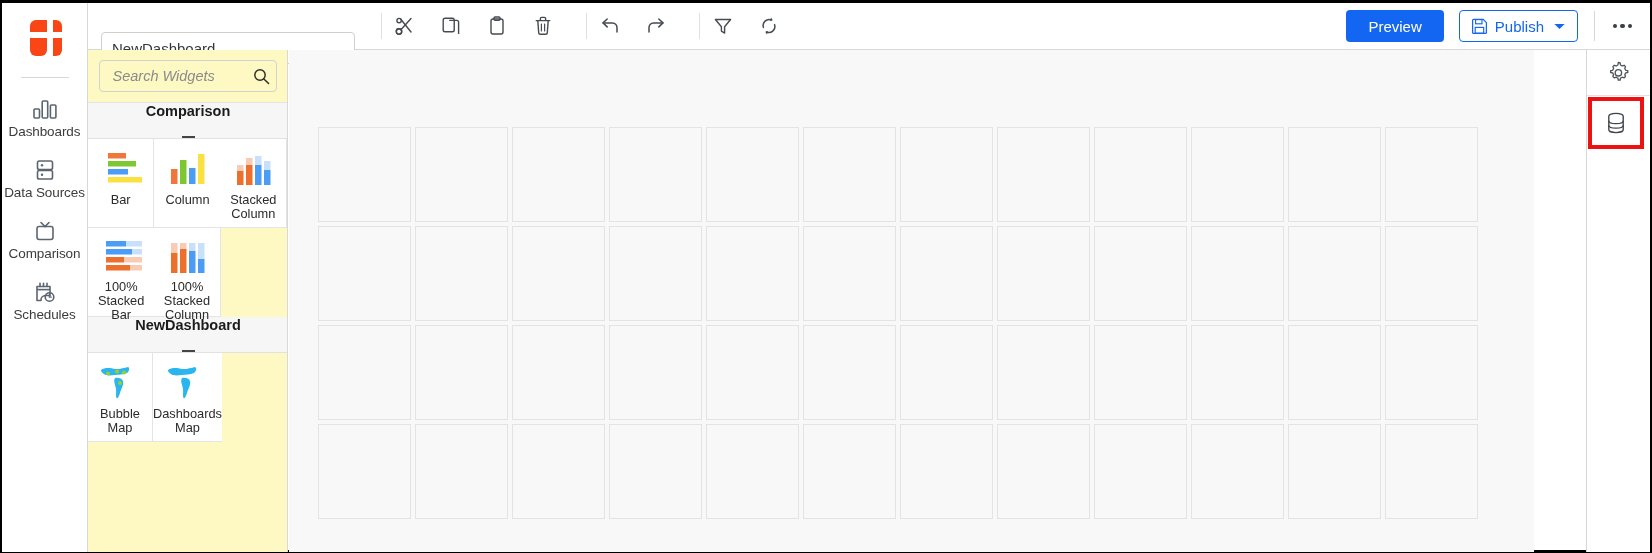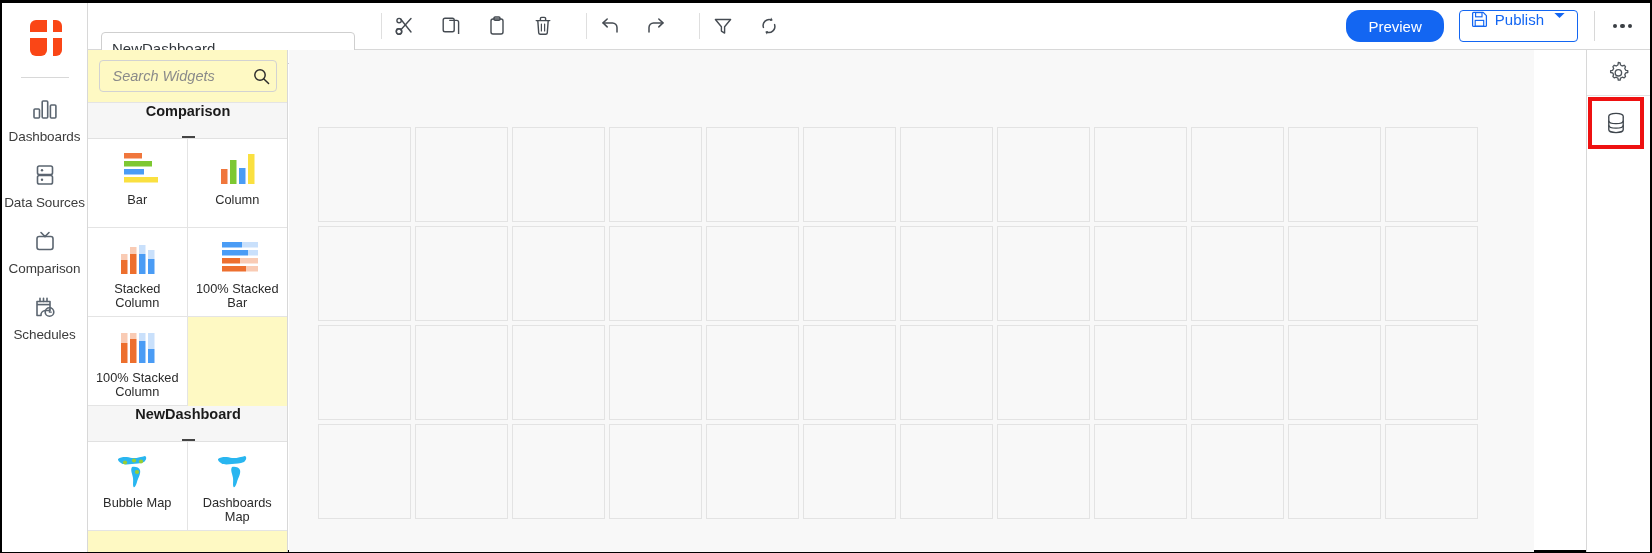--- a/index.html
+++ b/index.html
@@ -26,21 +26,21 @@
     background: #ffffff;
     border-right: 1px solid #d8d8d8;
     display: flex; flex-direction: column; align-items: center;
   }
   #logo { margin-top: 12px; width: 46px; height: 46px; position: relative; }
   #rail-divider {
     width: 48px; height: 1px; background: #d8d8d8; margin-top: 16px;
   }
   .rail-item {
     width: 86px; margin-top: 16px;
-    display: flex; flex-direction: column; align-items: center; gap: 5px;
+    display: flex; flex-direction: column; align-items: center; 
     cursor: pointer;
   }
   .rail-icon { width: 30px; height: 30px; display: flex; align-items: center; justify-content: center; }
   .rail-label {
     font-size: 13.5px; color: #3c3c3c; letter-spacing: -0.1px; white-space: nowrap;
   }
 
   
   #topbar {
     position: absolute; left: 86px; top: 0;
@@ -62,31 +62,31 @@
   .tb-group { display: flex; align-items: center; }
   .tb-btn {
     width: 46px; height: 46px;
     display: flex; align-items: center; justify-content: center;
     cursor: pointer;
   }
   #topbar-right { margin-left: auto; display: flex; align-items: center; height: 100%; }
   #preview-btn {
     height: 32px; padding: 0 22px;
     background: #1366f2; color: #fff;
-    border: none; border-radius: 14px;
+    border: none; border-radius: 4px;
     font-size: 15px; font-family: "Liberation Sans", sans-serif;
     cursor: pointer; display:flex; align-items:center;
   }
   #publish-btn {
     height: 32px; padding: 0 11px; margin-left: 15px;
     background: #fff; color: #1366f2;
     border: 1px solid #1366f2; border-radius: 4px;
     font-size: 15px; font-family: "Liberation Sans", sans-serif;
     cursor: pointer;
-    display: flex; gap: 7px;
+    display: flex; align-items: center; gap: 7px;
   }
   #kebab-sep { margin-left: 16px; width: 1px; height: 30px; background: #d8d8d8; }
   #kebab-btn {
     width: 55px; height: 46px; display: flex; align-items: center; justify-content: center;
     gap: 3px; cursor: pointer;
   }
   .kdot { width: 4.5px; height: 4.5px; border-radius: 50%; background: #3a3f44; }
 
   
   #widget-panel {
@@ -113,21 +113,21 @@
   .section-header {
     height: 36px; background: #f6f6f6;
     border-bottom: 1px solid #e1e1e1;
     display: flex; align-items: center; justify-content: space-between;
     padding: 0 14px 0 15px;
     cursor: pointer;
     flex-direction: column;
   }
   .section-title { font-size: 14.5px; font-weight: bold; color: #1b1b1b; }
   .collapse-glyph { width: 13px; height: 1.6px; background: #444; }
-  .widget-grid { display: grid; grid-template-columns: 1fr 1fr; }
+  .widget-grid { display: grid; grid-template-columns: 1fr 1fr 1fr; }
   .widget-cell {
     height: 89px;
     border-right: 1px solid #e4e4e4;
     border-bottom: 1px solid #e4e4e4;
     display: flex; flex-direction: column; align-items: center; justify-content: flex-start;
     padding-top: 9px;
     cursor: pointer; background: #fff;
   }
   .widget-cell:nth-child(2n) { border-right: none; }
   .widget-thumb { height: 42px; display: flex; align-items: center; justify-content: center; }

